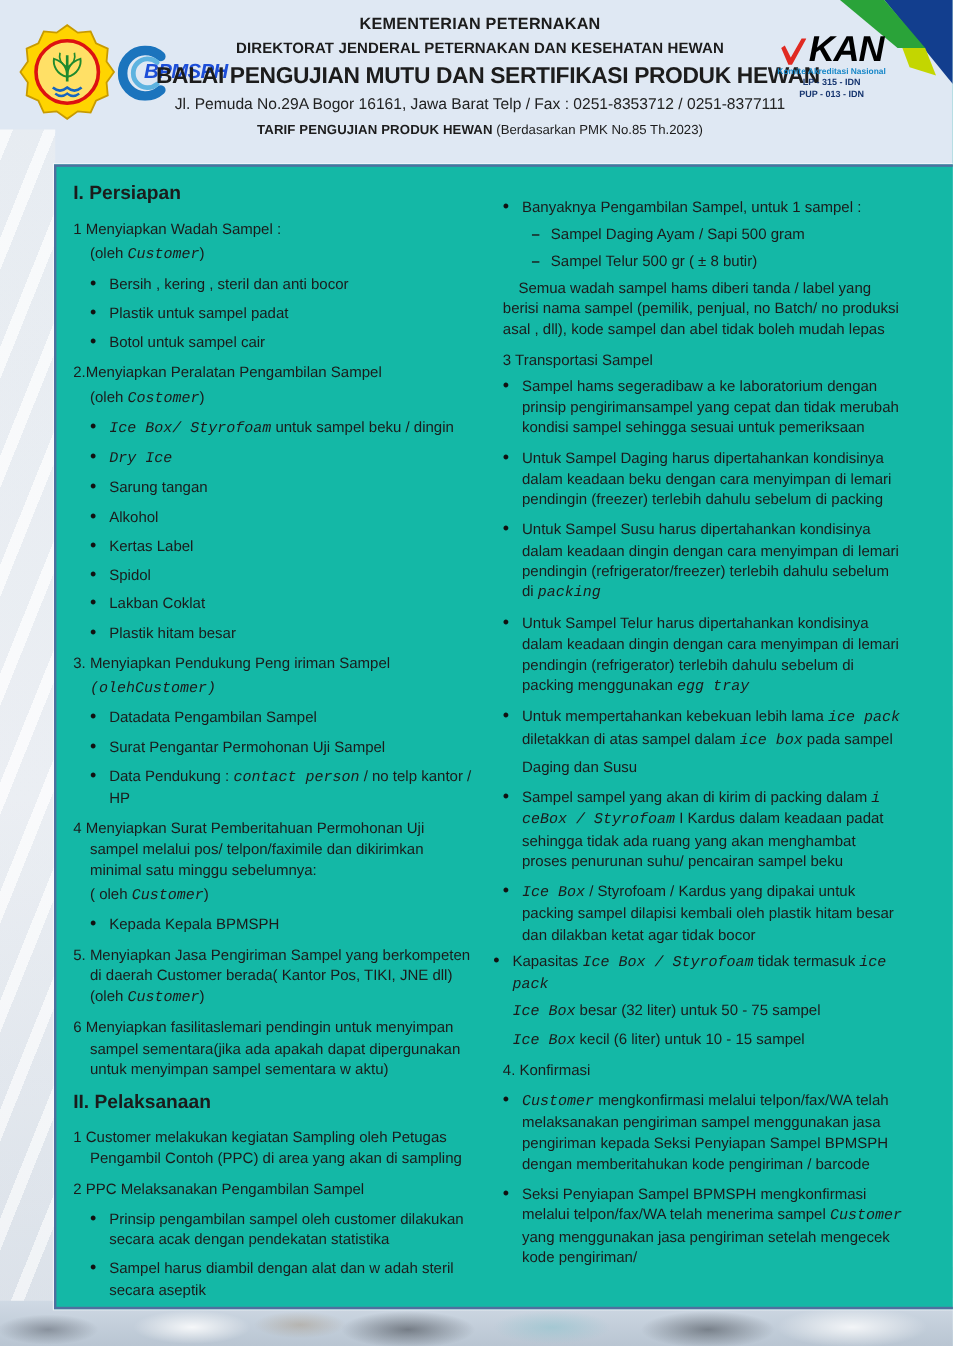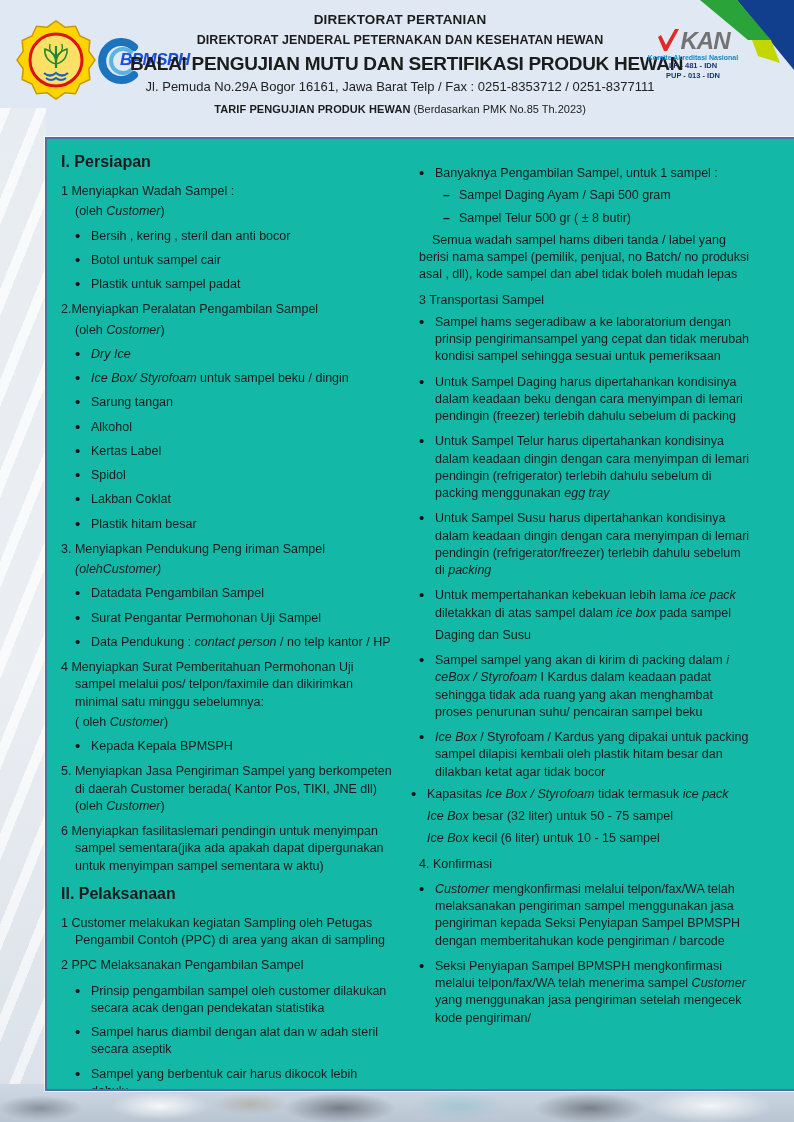--- a/index.html
+++ b/index.html
@@ -46,21 +46,21 @@
   .h-tarif b{letter-spacing:.1px;}
   
   .logo-kementan{position:absolute;left:16px;top:20px;width:80px;height:80px;}
   .logo-bpmsph{position:absolute;left:98px;top:38px;width:118px;height:50px;}
   .bpmsph-text{
     position:absolute;left:22px;top:12px;
     font-size:17px;font-weight:bold;font-style:italic;color:#1d4ed8;letter-spacing:-.5px;
   }
   .logo-kan{position:absolute;right:46px;top:28px;width:110px;text-align:center;}
   .kan-row{display:flex;align-items:flex-end;justify-content:center;gap:2px;}
-  .kan-name{font-size:24px;font-weight:bold;font-style:italic;color:#737373;letter-spacing:-1px;line-height:.9;}
+  .kan-name{font-size:30px;font-weight:bold;font-style:italic;color:#000000;letter-spacing:-1px;line-height:.9;}
   .kan-sub{font-size:7px;font-weight:bold;color:#1787c8;margin-top:2px;}
   .kan-code{font-size:7.5px;font-weight:bold;color:#16356f;line-height:1.3;}
   
   .content{
     position:absolute;left:45px;top:137px;width:766px;height:954px;
     background:#14b8a6;border:2px solid #4f6f9f;box-sizing:border-box;
     display:flex;gap:24px;padding:12px 10px 0 14px;overflow:hidden;
     box-shadow:0 0 0 1px rgba(255,255,255,.6);
   }
   .col{width:334px;font-size:12.5px;line-height:1.38;color:#1b1b1b;}
@@ -76,21 +76,21 @@
   .col.right .bullet{padding-left:16px;}
   .col.right .bullet::before{left:0;}
   .bulleto{position:relative;padding-left:16px;margin-left:-8px;}
   .bulleto::before{content:"\2022";position:absolute;left:0;top:-2px;font-size:15px;color:#111;}
   .dash{position:relative;padding-left:40px;}
   .dash::before{content:"\2013";position:absolute;left:24px;font-weight:bold;}
   .p2{padding-left:40px;}
   .p1{padding-left:8px;}
   .p0{padding-left:16px;}
   .pind{text-indent:13px;}
-  i{font-style:italic;}
+  i{font-style:italic;font-family:Liberation Mono, monospace;}
 </style>
 </head>
 <body>
 
 <div class="bg-left"></div>
 <div class="bg-right"></div>
 <div class="bg-bottom"></div>
 
 <svg class="ribbon" viewBox="0 0 100 70">
   <polygon points="43,0 100,0 100,70" fill="#123e8e"></polygon>
@@ -111,51 +111,51 @@
 
 <div class="logo-bpmsph">
   <svg width="46" height="46" viewBox="0 0 46 46">
     <path d="M36 9 A19 19 0 1 0 36 37" fill="none" stroke="#1b74bd" stroke-width="8" stroke-linecap="round"></path>
     <path d="M33 14 A12 12 0 1 0 33 32" fill="none" stroke="#5db3e0" stroke-width="4" stroke-linecap="round"></path>
   </svg>
   <span class="bpmsph-text">BPMSPH</span>
 </div>
 
 <div class="header">
-  <div class="h-line1">DIREKTORAT PERTANIAN</div>
+  <div class="h-line1">KEMENTERIAN PETERNAKAN</div>
   <div class="h-line2">DIREKTORAT JENDERAL PETERNAKAN DAN KESEHATAN HEWAN</div>
   <div class="h-line3">BALAI PENGUJIAN MUTU DAN SERTIFIKASI PRODUK HEWAN</div>
   <div class="h-addr">Jl. Pemuda No.29A Bogor 16161, Jawa Barat   Telp / Fax : 0251-8353712 / 0251-8377111</div>
   <div class="h-tarif"><b>TARIF PENGUJIAN PRODUK HEWAN</b><span> (Berdasarkan PMK No.85 Th.2023)</span></div>
 </div>
 
 <div class="logo-kan">
   <div class="kan-row">
     <svg width="22" height="24" viewBox="0 0 22 24">
       <polygon points="1,9 4,7 9,17 18,1 22,1 10,23 7,23" fill="#e02a22"></polygon>
     </svg>
     <span class="kan-name">KAN</span>
   </div>
   <div class="kan-sub">Komite Akreditasi Nasional</div>
-  <div class="kan-code">LP - 481 - IDN</div>
+  <div class="kan-code">LP - 315 - IDN</div>
   <div class="kan-code">PUP - 013 - IDN</div>
 </div>
 
 <div class="content">
   <div class="col left">
       <div class="blk title"><span>I. Persiapan</span></div>
       <div class="blk num"><span>1  Menyiapkan Wadah Sampel :</span></div>
       <div class="blk sub"><span>(oleh </span><i>Customer</i><span>)</span></div>
       <div class="blk bullet"><span>Bersih , kering , steril dan anti bocor</span></div>
+      <div class="blk bullet"><span>Plastik untuk sampel padat</span></div>
       <div class="blk bullet"><span>Botol untuk sampel cair</span></div>
-      <div class="blk bullet"><span>Plastik untuk sampel padat</span></div>
       <div class="blk num sp"><span>2.Menyiapkan Peralatan Pengambilan Sampel</span></div>
       <div class="blk sub"><span>(oleh </span><i>Costomer</i><span>)</span></div>
+      <div class="blk bullet"><i>Ice Box/ Styrofoam</i><span> untuk sampel beku / dingin</span></div>
       <div class="blk bullet"><i>Dry Ice</i></div>
-      <div class="blk bullet"><i>Ice Box/ Styrofoam</i><span> untuk sampel beku / dingin</span></div>
       <div class="blk bullet"><span>Sarung tangan</span></div>
       <div class="blk bullet"><span>Alkohol</span></div>
       <div class="blk bullet"><span>Kertas Label</span></div>
       <div class="blk bullet"><span>Spidol</span></div>
       <div class="blk bullet"><span>Lakban Coklat</span></div>
       <div class="blk bullet"><span>Plastik hitam besar</span></div>
       <div class="blk num sp"><span>3. Menyiapkan Pendukung Peng iriman Sampel</span></div>
       <div class="blk sub"><i>(olehCustomer)</i></div>
       <div class="blk bullet"><span>Datadata Pengambilan Sampel</span></div>
       <div class="blk bullet"><span>Surat Pengantar Permohonan Uji Sampel</span></div>
@@ -173,22 +173,22 @@
       <div class="blk bullet"><span>Sampel yang berbentuk cair harus dikocok lebih dahulu</span></div>
     </div>
   <div class="col right">
       <div class="blk bullet"><span>Banyaknya Pengambilan Sampel,  untuk 1 sampel :</span></div>
       <div class="blk dash"><span>Sampel Daging Ayam / Sapi 500 gram</span></div>
       <div class="blk dash"><span>Sampel Telur 500 gr ( ± 8 butir)</span></div>
       <div class="blk pind"><span>Semua wadah sampel hams diberi tanda / label yang berisi nama sampel (pemilik, penjual, no Batch/ no produksi asal , dll), kode sampel dan abel tidak boleh mudah lepas</span></div>
       <div class="blk num sp"><span>3 Transportasi Sampel</span></div>
       <div class="blk bullet"><span>Sampel hams segeradibaw a ke laboratorium dengan prinsip pengirimansampel yang cepat dan tidak merubah kondisi sampel sehingga sesuai untuk pemeriksaan</span></div>
       <div class="blk bullet sp"><span>Untuk Sampel Daging harus dipertahankan kondisinya dalam keadaan beku dengan cara menyimpan di lemari pendingin (freezer) terlebih dahulu sebelum di packing</span></div>
+      <div class="blk bullet sp"><span>Untuk Sampel Susu harus dipertahankan kondisinya dalam keadaan dingin dengan cara menyimpan di lemari pendingin (refrigerator/freezer) terlebih dahulu sebelum di </span><i>packing</i></div>
       <div class="blk bullet sp"><span>Untuk Sampel Telur harus dipertahankan kondisinya dalam keadaan dingin dengan cara menyimpan di lemari pendingin (refrigerator) terlebih dahulu sebelum di packing menggunakan </span><i>egg tray</i></div>
-      <div class="blk bullet sp"><span>Untuk Sampel Susu harus dipertahankan kondisinya dalam keadaan dingin dengan cara menyimpan di lemari pendingin (refrigerator/freezer) terlebih dahulu sebelum di </span><i>packing</i></div>
       <div class="blk bullet sp"><span>Untuk mempertahankan kebekuan lebih lama </span><i>ice pack</i><span> diletakkan di atas sampel dalam </span><i>ice box</i><span> pada sampel</span></div>
       <div class="blk p0"><span>Daging dan Susu</span></div>
       <div class="blk bullet sp"><span>Sampel sampel yang akan di kirim di packing dalam </span><i>i ceBox / Styrofoam</i><span> I Kardus dalam keadaan padat sehingga tidak ada ruang yang akan menghambat proses penurunan suhu/ pencairan sampel beku</span></div>
       <div class="blk bullet sp"><i>Ice Box</i><span> / Styrofoam / Kardus yang dipakai untuk packing sampel dilapisi kembali oleh plastik hitam besar dan dilakban ketat agar tidak bocor</span></div>
       <div class="blk bulleto"><span>Kapasitas </span><i>Ice Box / Styrofoam</i><span> tidak termasuk </span><i>ice pack</i></div>
       <div class="blk p1"><i>Ice Box</i><span> besar (32 liter) untuk 50 - 75 sampel</span></div>
       <div class="blk p1"><i>Ice Box</i><span> kecil (6 liter) untuk 10 - 15 sampel</span></div>
       <div class="blk num sp"><span>4.  Konfirmasi</span></div>
       <div class="blk bullet sp"><i>Customer</i><span> mengkonfirmasi melalui telpon/fax/WA telah melaksanakan pengiriman sampel menggunakan jasa pengiriman kepada Seksi Penyiapan Sampel BPMSPH dengan memberitahukan kode pengiriman / barcode</span></div>
       <div class="blk bullet sp"><span>Seksi Penyiapan Sampel BPMSPH mengkonfirmasi melalui telpon/fax/WA telah menerima sampel </span><i>Customer</i><span> yang menggunakan jasa pengiriman setelah mengecek kode pengiriman/ </span></div>

